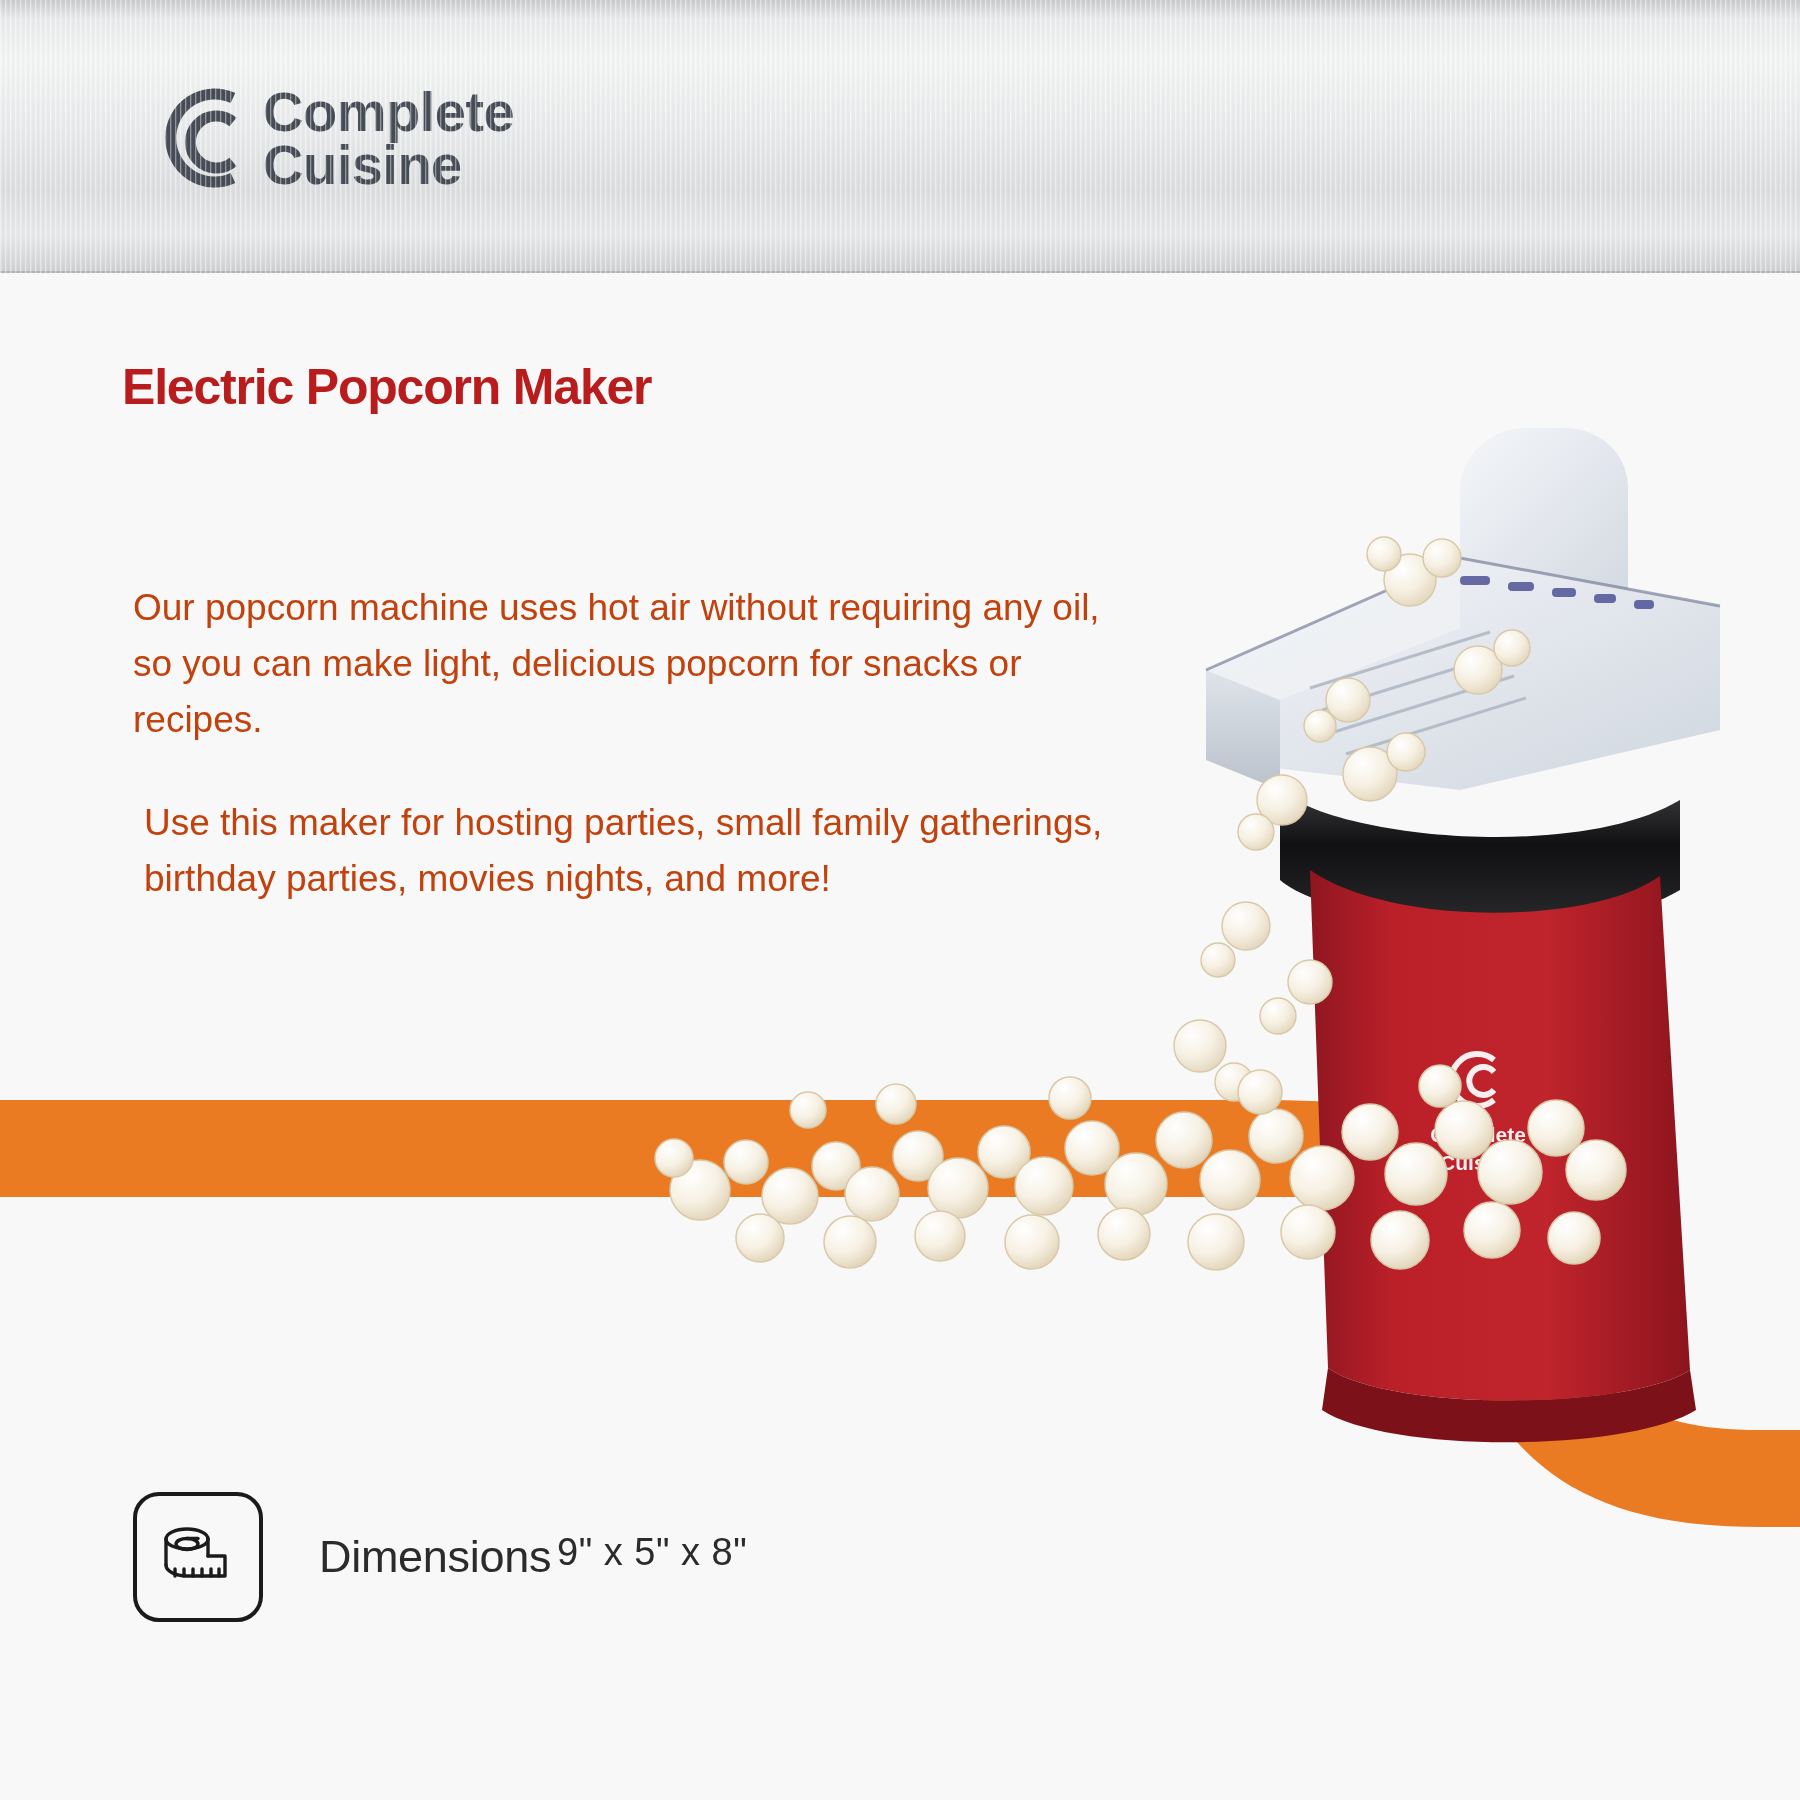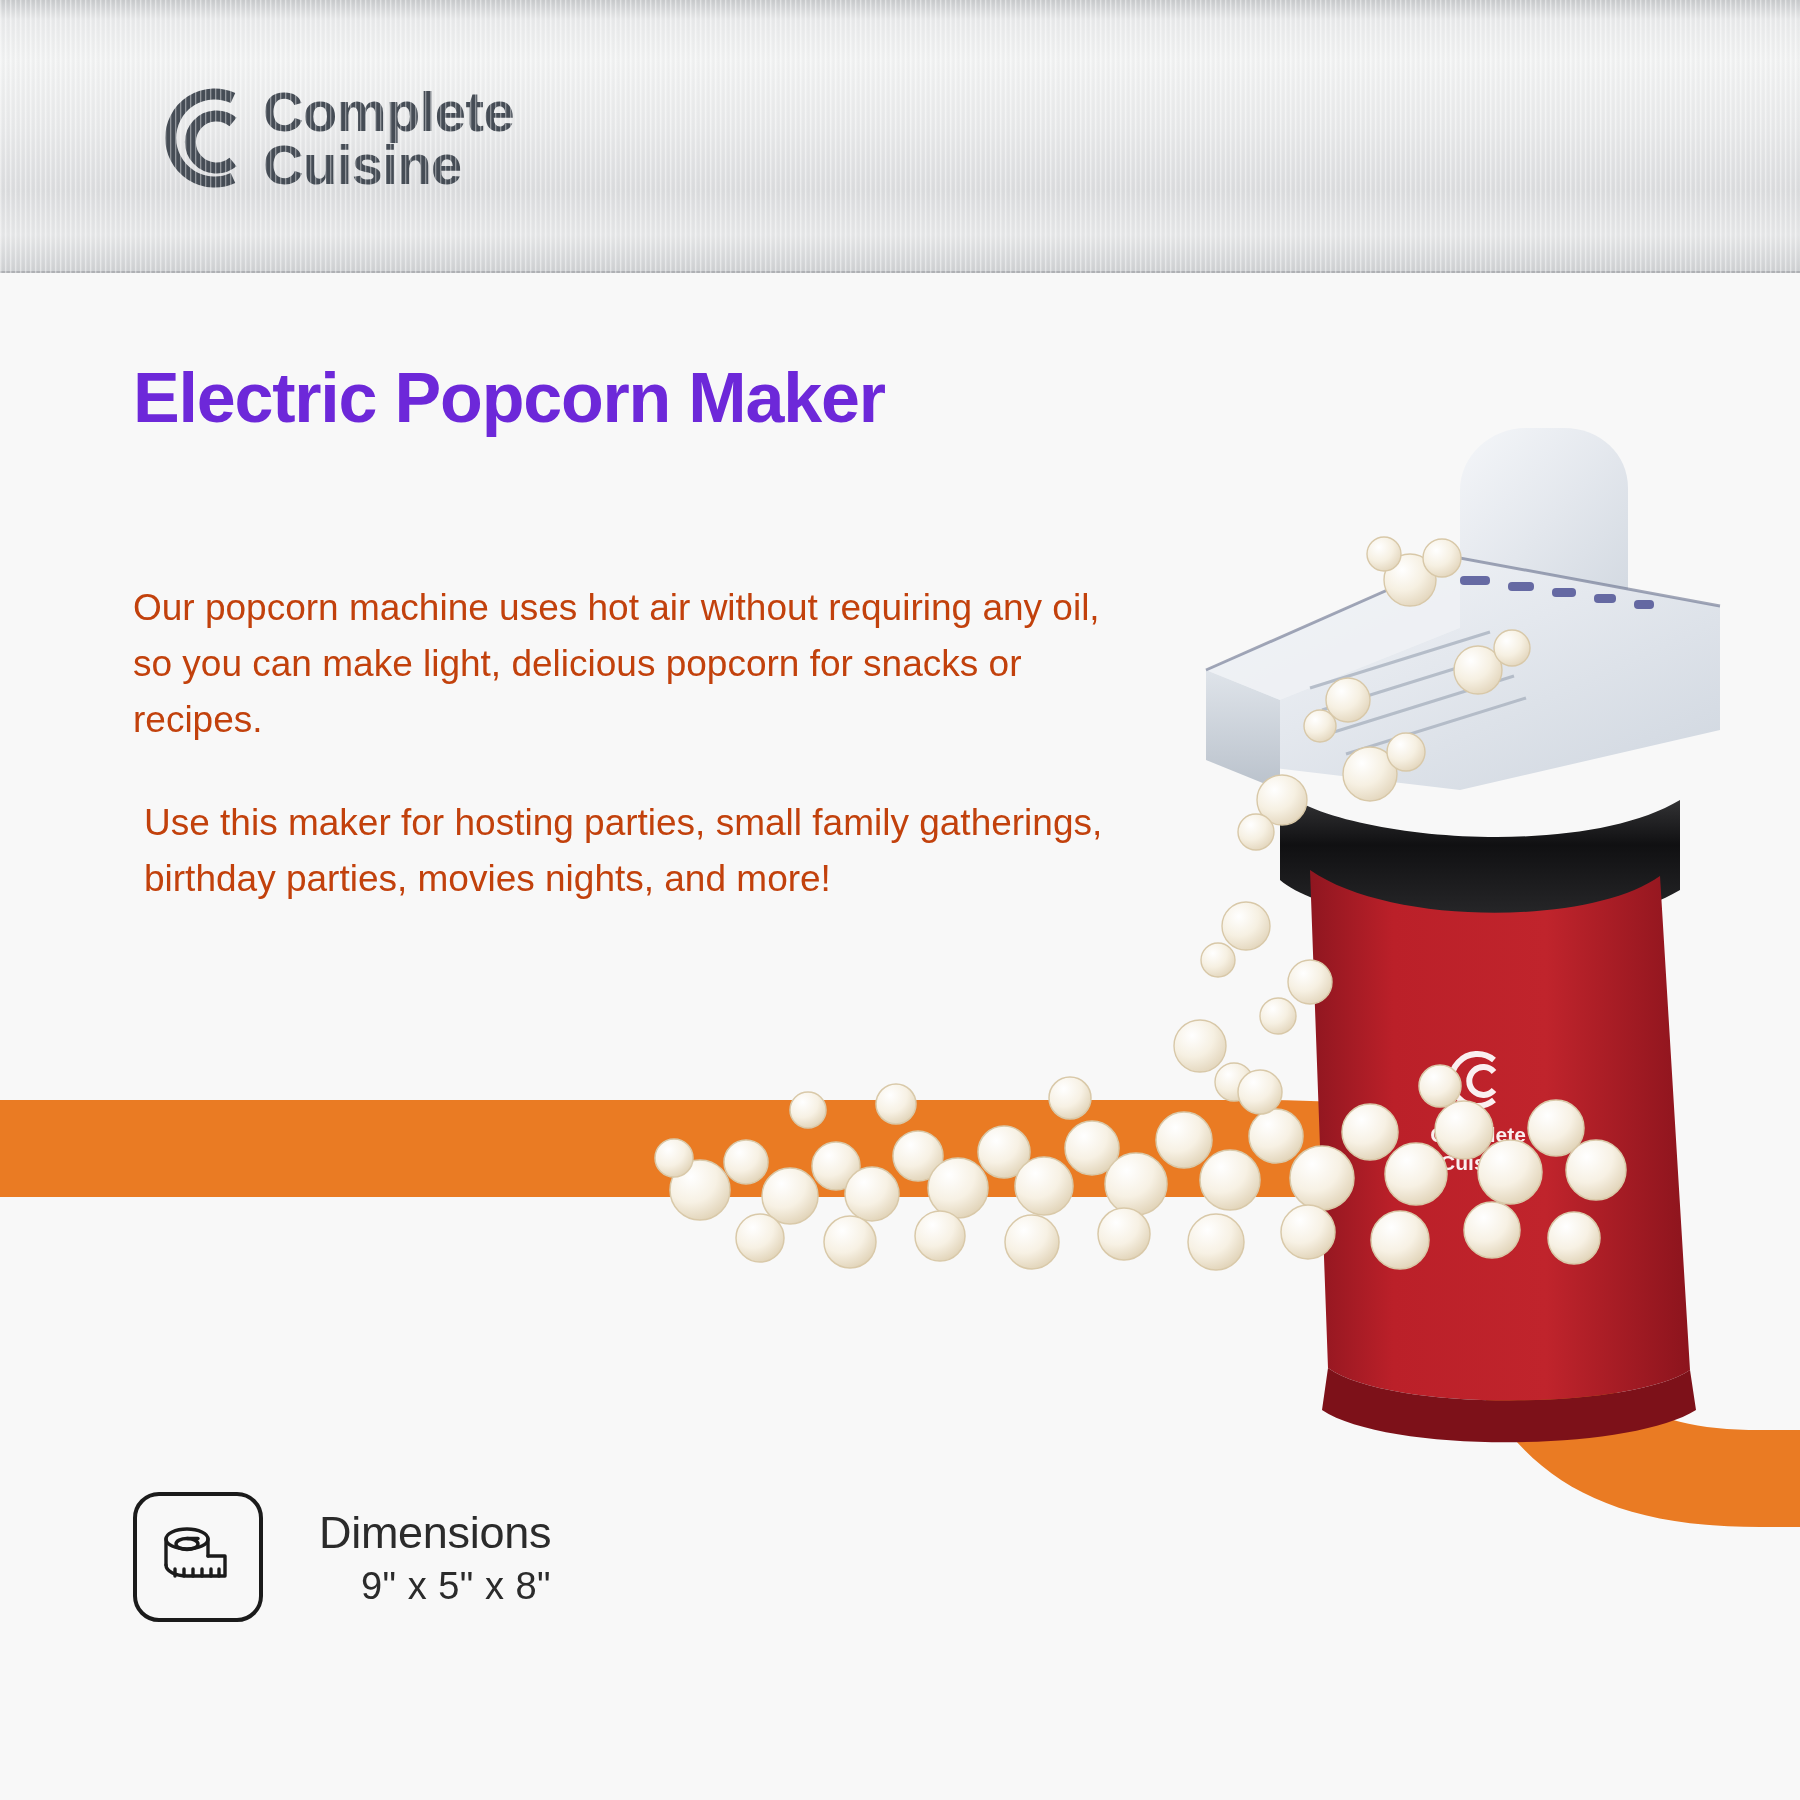--- a/index.html
+++ b/index.html
@@ -30,22 +30,22 @@
   .brand{position:absolute;left:133px;top:82px;display:flex;align-items:center;gap:22px;}
   .brand-mark{width:108px;height:112px;position:relative;flex:none;}
   .brand-name{
     font-weight:bold;font-size:56px;line-height:.95;letter-spacing:-.5px;
     color:#464d56;
   }
   .brand-name span{display:block;}
 
   
   .title{
-    position:absolute;left:133px;top:358px;
-    font-size:70px;font-weight:bold;letter-spacing:-1.2px;color:#6d28d9;
+    position:absolute;left:122px;top:358px;
+    font-size:50px;font-weight:bold;letter-spacing:-1.2px;color:#b91c1c;
     white-space:nowrap;
   }
   .subtitle{
     position:absolute;left:133px;top:479px;
     font-size:49px;font-style:italic;font-weight:300;color:#141414;
     letter-spacing:-.2px;white-space:nowrap;
   }
   .body-copy{
     position:absolute;left:133px;top:580px;width:1010px;
     font-size:37px;line-height:1.52;color:#c2410c;font-weight:300;
@@ -67,21 +67,21 @@
   .product{
     position:absolute;right:0;top:370px;width:640px;height:1240px;z-index:2;pointer-events:none;
   }
 
   
   .dims{position:absolute;left:133px;top:1492px;display:flex;align-items:center;gap:56px;z-index:6;}
   .dims-icon{
     width:122px;height:122px;border:4px solid #1b1b1b;border-radius:26px;
     display:flex;align-items:center;justify-content:center;flex:none;background:transparent;
   }
-  .dims-text{display:flex;flex-direction:column;gap:6px;align-items:flex-end;}
+  .dims-text{display:flex;flex-direction:row;gap:6px;}
   .dims-label{font-size:45px;color:#2b2b2b;font-weight:400;letter-spacing:-.3px;}
   .dims-value{font-size:38px;color:#2b2b2b;font-weight:300;letter-spacing:.5px;}
 </style>
 </head>
 <body>
 
 <div id="page">
 
   <div class="header">
     <div class="brand">

